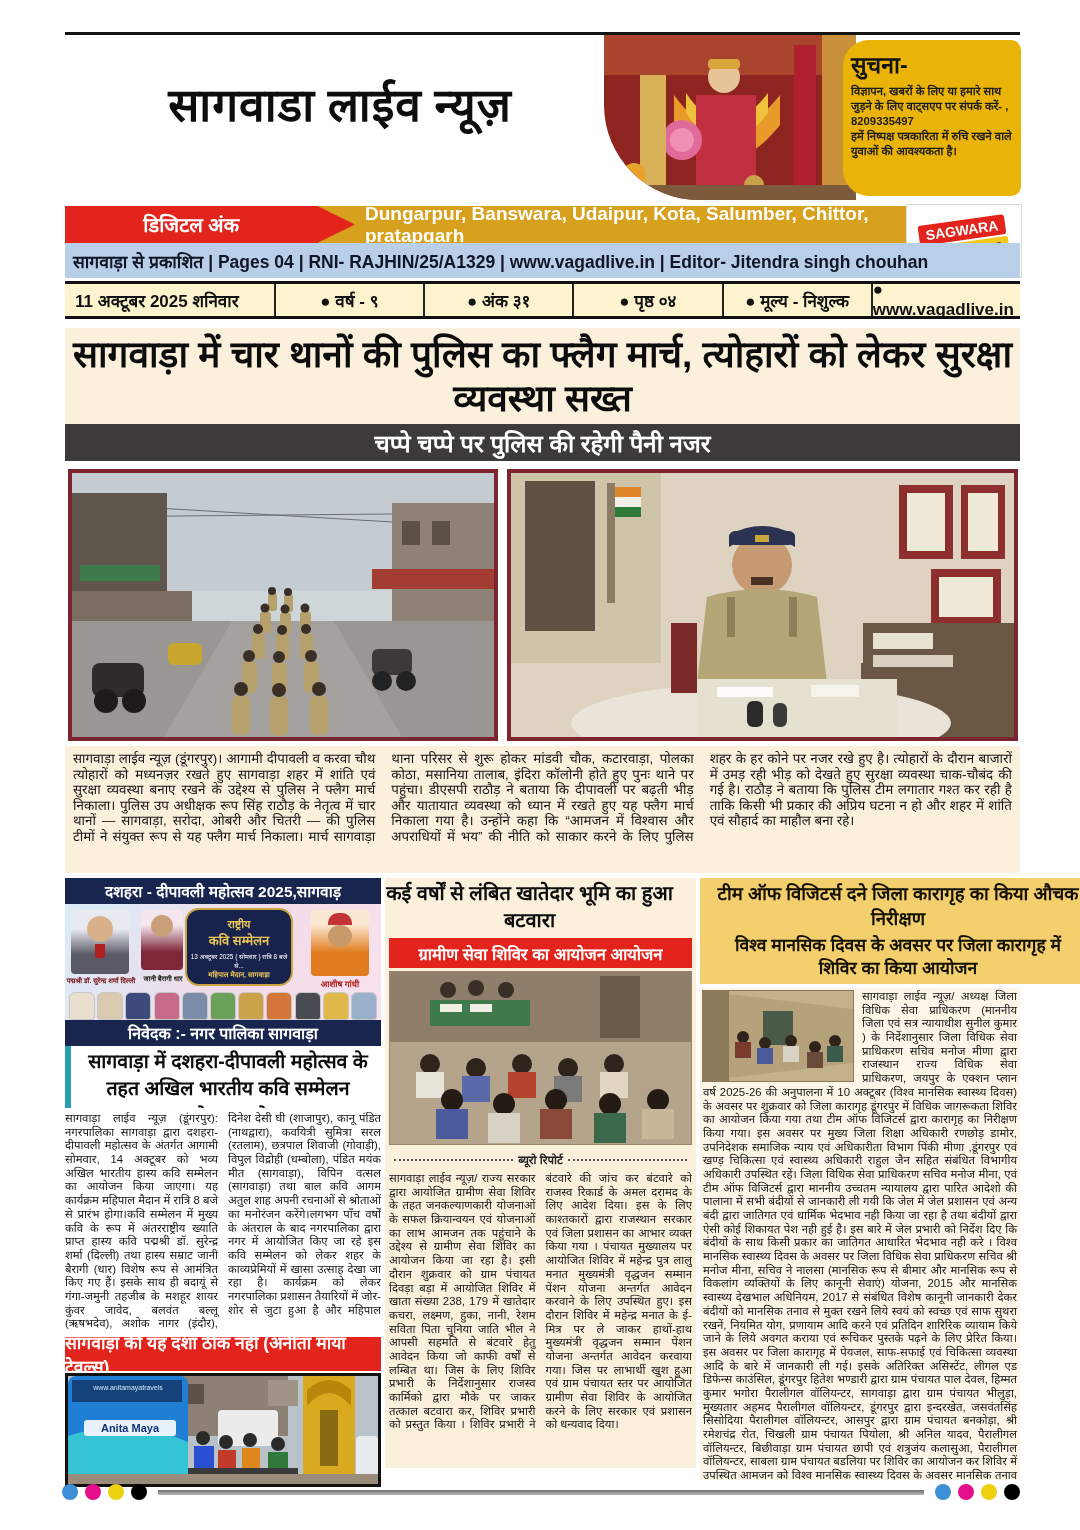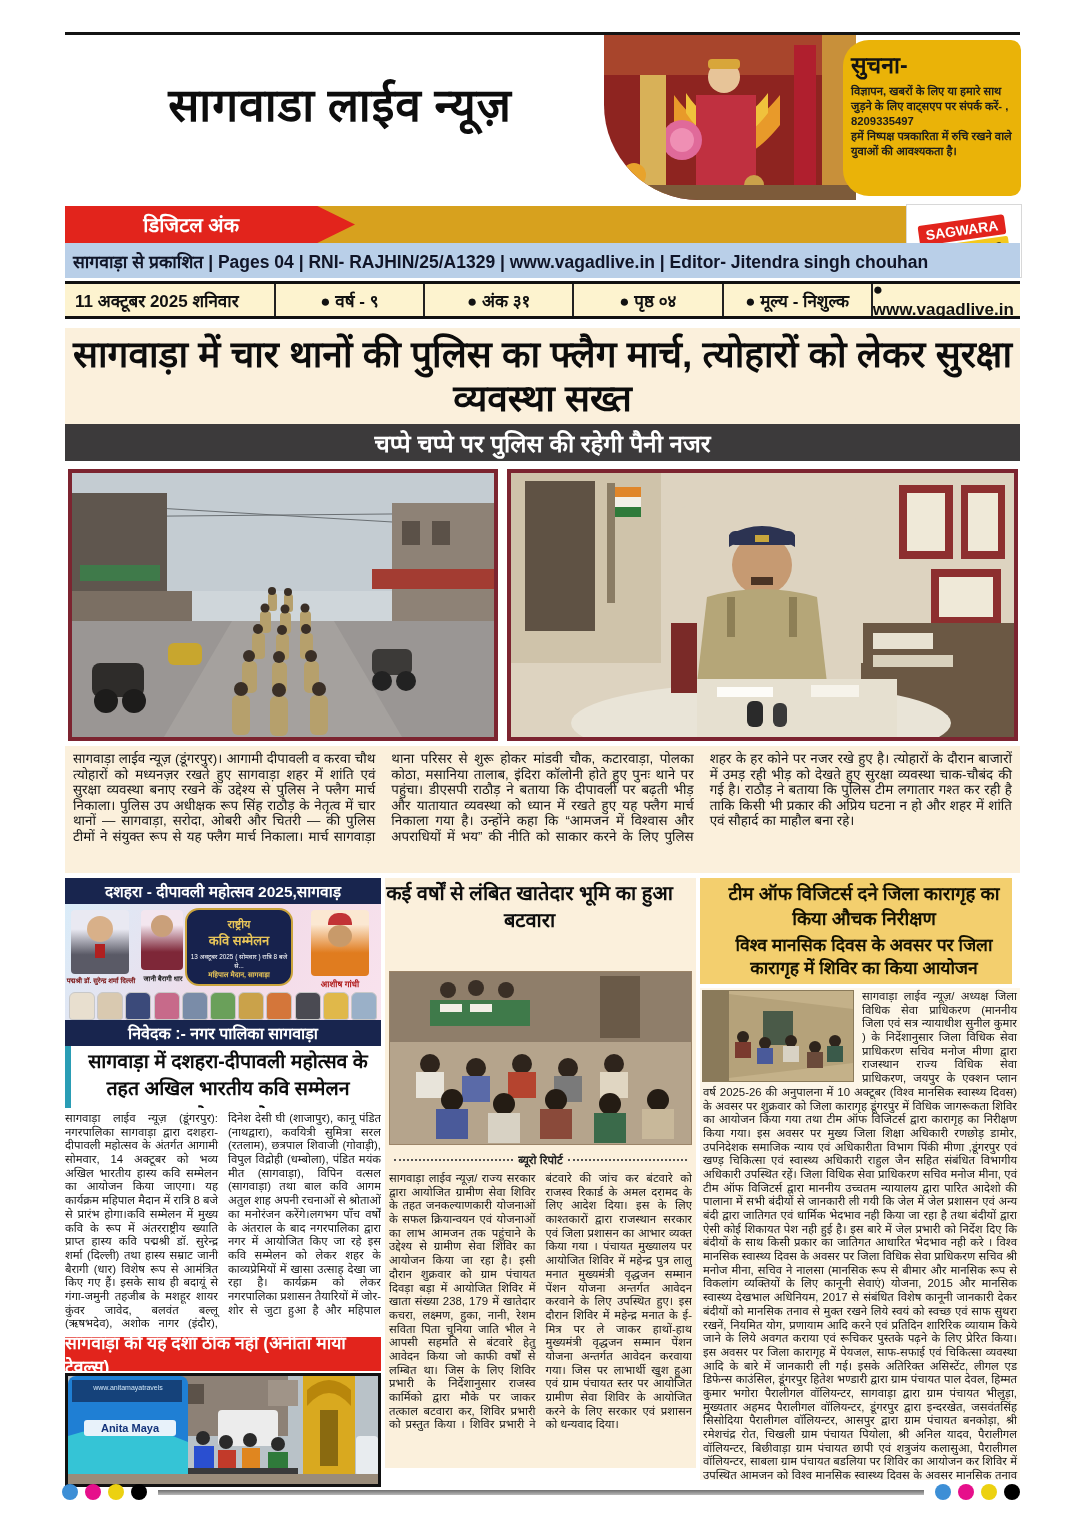--- a/index.html
+++ b/index.html
@@ -71,21 +71,21 @@
   
   .bhumi-wrap{left:385px;top:878px;width:311px;height:590px;background:#fbf0dc;}
   .bhumi-headline{left:385px;top:880px;width:289px;height:58px;font-size:20px;font-weight:700;text-align:center;color:#0d0d0d;line-height:1.35;}
   .bhumi-redbar{left:389px;top:938px;width:303px;height:30px;font-size:16.5px;}
   .camp-photo{left:389px;top:971px;width:303px;height:174px;border:1px solid #9b8468;box-sizing:border-box;}
   .byline{left:389px;top:1149px;width:303px;height:20px;display:flex;align-items:center;font-size:11.5px;font-weight:800;color:#222;}
   .byline .dots{flex:1;border-bottom:2px dotted #555;height:1px;margin:0 5px;}
   .bhumi-body{left:389px;top:1172px;width:303px;height:294px;column-count:2;column-gap:10px;}
 
   
-  .jail-head{left:700px;top:878px;width:312px;height:106px;background:#f3cf6e;text-align:center;box-sizing:border-box;padding-top:4px;padding-left:16px;}
+  .jail-head{left:700px;top:878px;width:380px;height:106px;background:#f3cf6e;text-align:center;box-sizing:border-box;padding-top:4px;padding-left:16px;}
   .jail-h1{font-size:18.5px;font-weight:800;color:#141100;line-height:1.35;}
   .jail-h2{font-size:17.5px;font-weight:800;color:#141100;line-height:1.3;margin-top:2px;}
   .jail-body-wrap{left:700px;top:988px;width:320px;height:492px;background:#fdf6e8;}
   .jail-photo{float:left;width:152px;height:92px;margin:2px 8px 3px 2px;border:1px solid #8a7a5a;box-sizing:border-box;}
 
   
   .footer{left:62px;top:1483px;width:958px;height:18px;display:flex;align-items:center;}
   .dot{width:16px;height:16px;border-radius:50%;margin-right:7px;}
   .f-line{flex:1;height:5px;background:linear-gradient(#6f6f6f,#b9b9b9);margin:0 4px;}
   .dot.r{margin-right:0;margin-left:7px;}
@@ -121,20 +121,21 @@
   <div class="abs notice-box">
     <div class="notice-head">सुचना-</div>
     <div class="notice-body">विज्ञापन, खबरों के लिए या हमारे साथ जुड़ने के लिए वाट्सएप पर संपर्क करें- , 8209335497</div>
     <div class="notice-body">हमें निष्पक्ष पत्रकारिता में रुचि रखने वाले युवाओं की आवश्यकता है।</div>
   </div>
 
   <div class="abs gold-bar"></div>
   <div class="abs red-arrow">
     <span>डिजिटल अंक</span>
   </div>
+  <div class="abs cities">Dungarpur, Banswara, Udaipur, Kota, Salumber, Chittor, pratapgarh</div>
   <div class="abs logo-box">
     <div class="logo-rot">
       <span class="logo-top">SAGWARA</span><br>
       <span class="logo-bot">LIVE NEWS</span>
     </div>
   </div>
 
   <div class="abs pub-line">
     <span>सागवाड़ा से प्रकाशित | Pages 04 | RNI- RAJHIN/25/A1329 | www.vagadlive.in | Editor- Jitendra singh chouhan</span>
   </div>
@@ -323,20 +324,21 @@
       <rect x="174" y="72" width="18" height="26" fill="#e0861f"></rect>
       <rect x="200" y="76" width="20" height="22" fill="#2f7a3a"></rect>
       <rect x="120" y="92" width="110" height="16" fill="#3a3a3a"></rect>
       <rect x="288" y="60" width="22" height="40" rx="4" fill="#e8ecef"></rect>
       <rect x="0" y="98" width="310" height="10" fill="#9a8c7a"></rect>
     </svg>
   </div>
 
   <div class="abs bhumi-wrap"></div>
   <div class="abs bhumi-headline hide-x">कई वर्षों से लंबित खातेदार भूमि का हुआ बटवारा</div>
+  <div class="abs col-head-red bhumi-redbar">ग्रामीण सेवा शिविर का आयोजन आयोजन</div>
 
   <div class="abs camp-photo">
     <svg width="301" height="172" viewBox="0 0 301 172">
       <rect width="301" height="172" fill="#a8967e"></rect>
       <rect x="0" y="0" width="301" height="70" fill="#8f7e6a"></rect>
       <rect x="210" y="4" width="40" height="62" fill="#6a5a48"></rect>
       <rect x="40" y="28" width="100" height="26" fill="#3f7a4a"></rect>
       <rect x="50" y="32" width="22" height="8" fill="#f2efe6"></rect>
       <rect x="80" y="32" width="22" height="8" fill="#f2efe6"></rect>
       <circle cx="58" cy="18" r="8" fill="#3a2f26"></circle>

